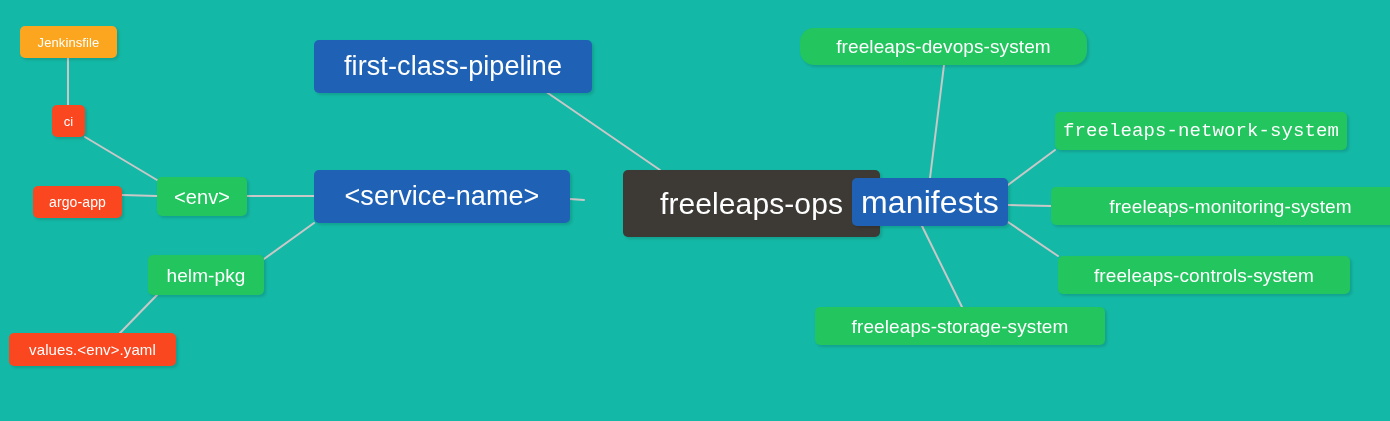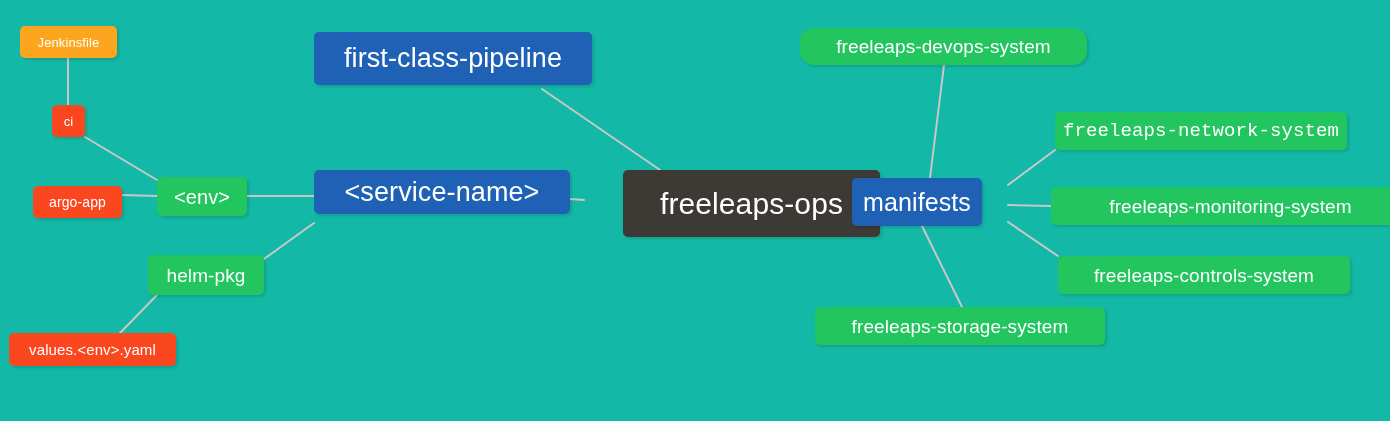--- a/index.html
+++ b/index.html
@@ -60,23 +60,23 @@
       <line x1="1008" y1="222" x2="1058" y2="256" stroke="#c8c8c8" stroke-width="2" stroke-linecap="round"></line>
       <line x1="922" y1="226" x2="962" y2="307" stroke="#c8c8c8" stroke-width="2" stroke-linecap="round"></line>
     </svg>
   <div id="node-layer">
       <div class="node" style="left: 20px; top: 26px; width: 97px; height: 32px; background: rgb(251, 166, 30); font-size: 13px;">Jenkinsfile</div>
       <div class="node" style="left: 52px; top: 105px; width: 33px; height: 32px; background: rgb(251, 71, 32); font-size: 13px;">ci</div>
       <div class="node" style="left: 33px; top: 186px; width: 89px; height: 32px; background: rgb(251, 71, 32); font-size: 14px;">argo-app</div>
       <div class="node" style="left: 157px; top: 177px; width: 90px; height: 39px; background: rgb(34, 197, 94); font-size: 20px;">&lt;env&gt;</div>
       <div class="node" style="left: 148px; top: 255px; width: 116px; height: 40px; background: rgb(34, 197, 94); font-size: 19px;">helm-pkg</div>
       <div class="node" style="left: 9px; top: 333px; width: 167px; height: 33px; background: rgb(251, 71, 32); font-size: 15px;">values.&lt;env&gt;.yaml</div>
-      <div class="node" style="left: 314px; top: 170px; width: 256px; height: 44px; background: rgb(31, 98, 181); font-size: 27px;">&lt;service-name&gt;</div>
-      <div class="node" style="left: 314px; top: 32px; width: 278px; height: 53px; background: rgb(31, 98, 181); font-size: 27px;">first-class-pipeline</div>
+      <div class="node" style="left: 314px; top: 170px; width: 256px; height: 53px; background: rgb(31, 98, 181); font-size: 27px;">&lt;service-name&gt;</div>
+      <div class="node" style="left: 314px; top: 40px; width: 278px; height: 53px; background: rgb(31, 98, 181); font-size: 27px;">first-class-pipeline</div>
       <div class="node" style="left: 584px; top: 170px; width: 257px; height: 67px; background: rgb(61, 57, 53); font-size: 30px; margin-left: 39px;">freeleaps-ops</div>
-      <div class="node" style="left: 852px; top: 178px; width: 130px; height: 48px; background: rgb(31, 98, 181); font-size: 25px;">manifests</div>
+      <div class="node" style="left: 852px; top: 178px; width: 156px; height: 48px; background: rgb(31, 98, 181); font-size: 32px;">manifests</div>
       <div class="node" style="left: 800px; top: 28px; width: 287px; height: 37px; background: rgb(34, 197, 94); font-size: 19px; border-radius: 14px;">freeleaps-devops-system</div>
       <div class="node" style="left: 1055px; top: 112px; width: 292px; height: 38px; background: rgb(34, 197, 94); font-size: 19px; font-family: Liberation Mono, monospace;">freeleaps-network-system</div>
       <div class="node" style="left: 1051px; top: 187px; width: 359px; height: 38px; background: rgb(34, 197, 94); font-size: 19px;">freeleaps-monitoring-system</div>
       <div class="node" style="left: 1058px; top: 256px; width: 292px; height: 38px; background: rgb(34, 197, 94); font-size: 19px;">freeleaps-controls-system</div>
       <div class="node" style="left: 815px; top: 307px; width: 290px; height: 38px; background: rgb(34, 197, 94); font-size: 19px;">freeleaps-storage-system</div>
     </div>
 </div>
 
 </body></html>

